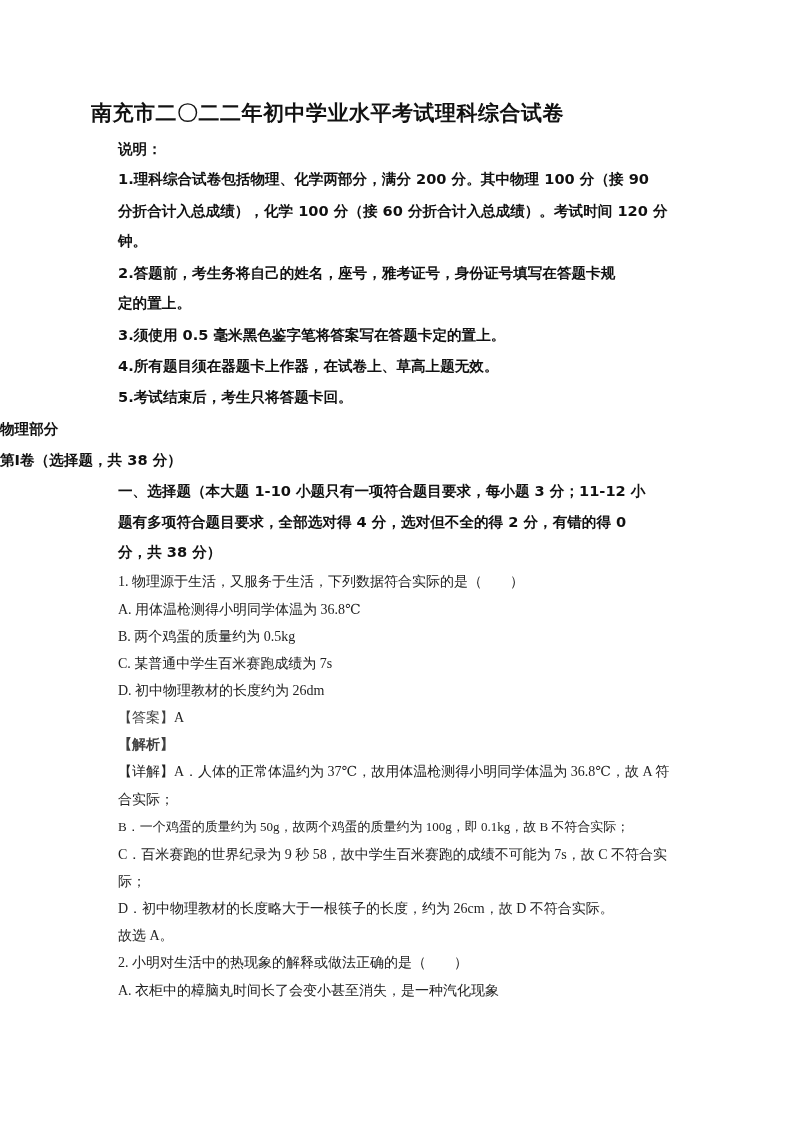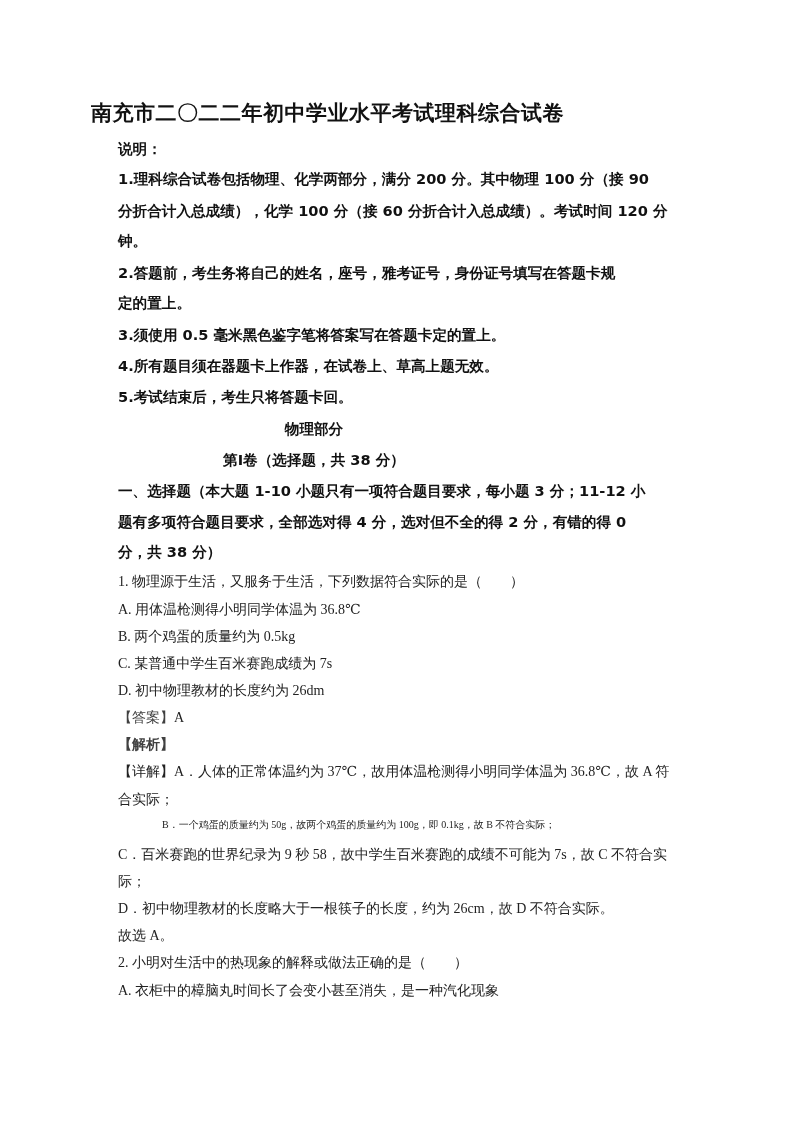--- a/index.html
+++ b/index.html
@@ -1,21 +1,21 @@
 <!DOCTYPE html>
 <html><head>
 <meta charset="utf-8">
 <style>
   html, body { margin: 0; padding: 0; background: #ffffff; }
   body { width: 793px; height: 1122px; position: relative; overflow: hidden; color: #111; }
   .page { position: absolute; left: 0; top: 0; width: 793px; height: 1122px; }
   .line { position: absolute; left: 118px; white-space: nowrap; }
   .bold { font-weight: bold; font-family: "DejaVu Sans", "Liberation Sans", sans-serif; }
   .title { position: absolute; left: 0; width: 655px; text-align: center; top: 99px; font-size: 21px; font-weight: bold; letter-spacing: 0.5px; font-family: "DejaVu Sans", sans-serif; }
-  .center { position: absolute; left: 0; width: 628px; text-align: center; }
+  .center { position: absolute; left: 0; width: 628px; }
   .b14 { font-size: 14.6px; }
   .r13 { font-size: 14px; font-family: "Liberation Serif", "DejaVu Serif", serif; color: #222; }
   .blue { color: #404040; }
 </style>
 </head>
 <body>
 
 <div class="page">
 
   <div class="title">南充市二〇二二年初中学业水平考试理科综合试卷</div>
@@ -46,21 +46,21 @@
 
   <div class="line r13" style="top:709px;">
     <span class="blue">【答案】</span><span>A</span>
   </div>
   <div class="line r13 blue" style="top:736px;font-weight:bold;">【解析】</div>
 
   <div class="line r13" style="top:763px;">
     <span>【详解】</span><span>A．人体的正常体温约为 37℃，故用体温枪测得小明同学体温为 36.8℃，故 A 符</span>
   </div>
   <div class="line r13" style="top:791px;">合实际；</div>
-  <div class="line r13" style="top:818px; font-size:10px;margin-left:44px;">B．一个鸡蛋的质量约为 50g，故两个鸡蛋的质量约为 100g，即 0.1kg，故 B 不符合实际；</div>
+  <div class="line r13" style="top:818px; font-size:13px;">B．一个鸡蛋的质量约为 50g，故两个鸡蛋的质量约为 100g，即 0.1kg，故 B 不符合实际；</div>
   <div class="line r13" style="top:846px;">C．百米赛跑的世界纪录为 9 秒 58，故中学生百米赛跑的成绩不可能为 7s，故 C 不符合实</div>
   <div class="line r13" style="top:873px;">际；</div>
   <div class="line r13" style="top:900px;">D．初中物理教材的长度略大于一根筷子的长度，约为 26cm，故 D 不符合实际。</div>
   <div class="line r13" style="top:927px;">故选 A。</div>
 
   <div class="line r13" style="top:954px;">2. 小明对生活中的热现象的解释或做法正确的是（　　）</div>
   <div class="line r13" style="top:982px;">A. 衣柜中的樟脑丸时间长了会变小甚至消失，是一种汽化现象</div>
 
 </div>
 

